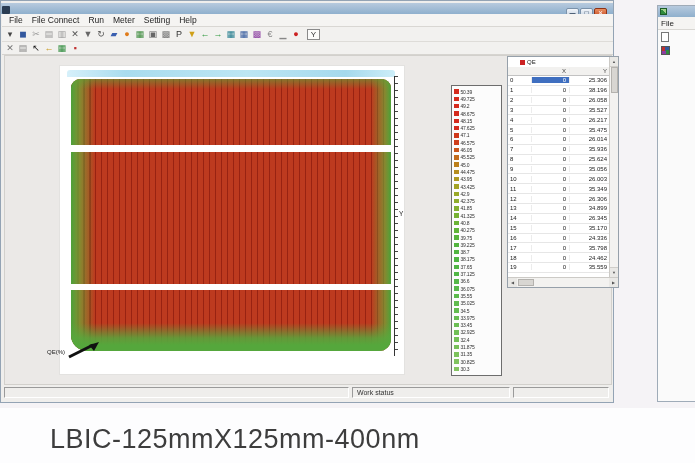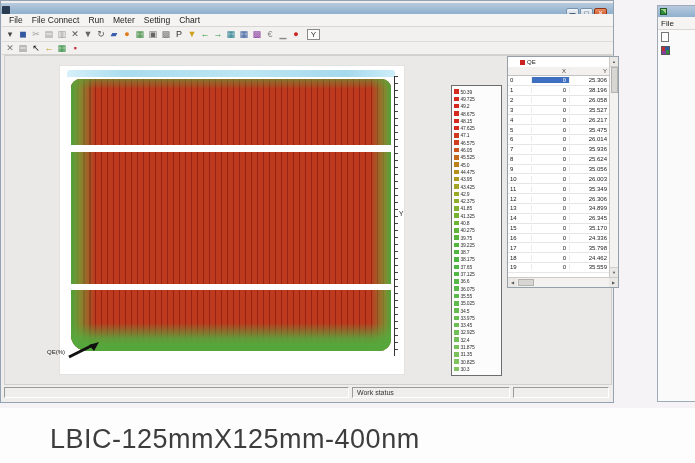--- a/index.html
+++ b/index.html
@@ -132,21 +132,21 @@
       <div class="win-btn">▢</div>
       <div class="win-btn close">✕</div>
     </div>
 
   <div class="menubar">
       <div class="menu-item">File</div>
       <div class="menu-item">File Connect</div>
       <div class="menu-item">Run</div>
       <div class="menu-item">Meter</div>
       <div class="menu-item">Setting</div>
-      <div class="menu-item">Chart</div>
+      <div class="menu-item">Help</div>
     </div>
 
   <div class="toolbar1">
       <div class="tbicon" style="color: rgb(68, 68, 68);">▾</div>
       <div class="tbicon" style="color: rgb(51, 88, 158);">◼</div>
       <div class="tbicon" style="color: rgb(154, 154, 154);">✂</div>
       <div class="tbicon" style="color: rgb(154, 154, 154);">▤</div>
       <div class="tbicon" style="color: rgb(154, 154, 154);">▥</div>
       <div class="tbicon" style="color: rgb(85, 85, 85);">✕</div>
       <div class="tbicon" style="color: rgb(102, 102, 102);">▼</div>

